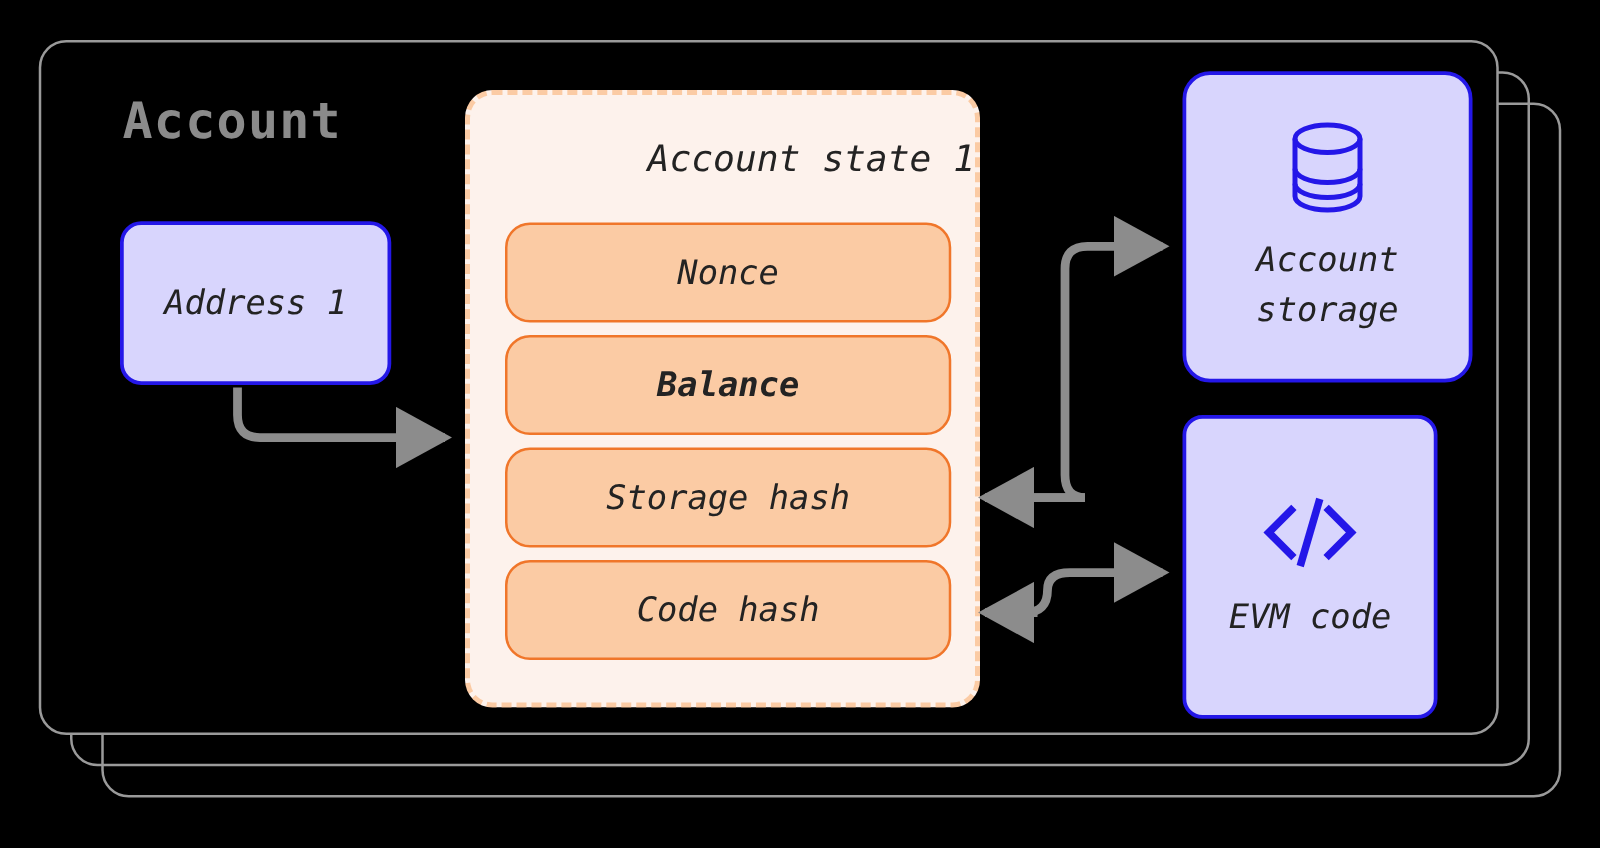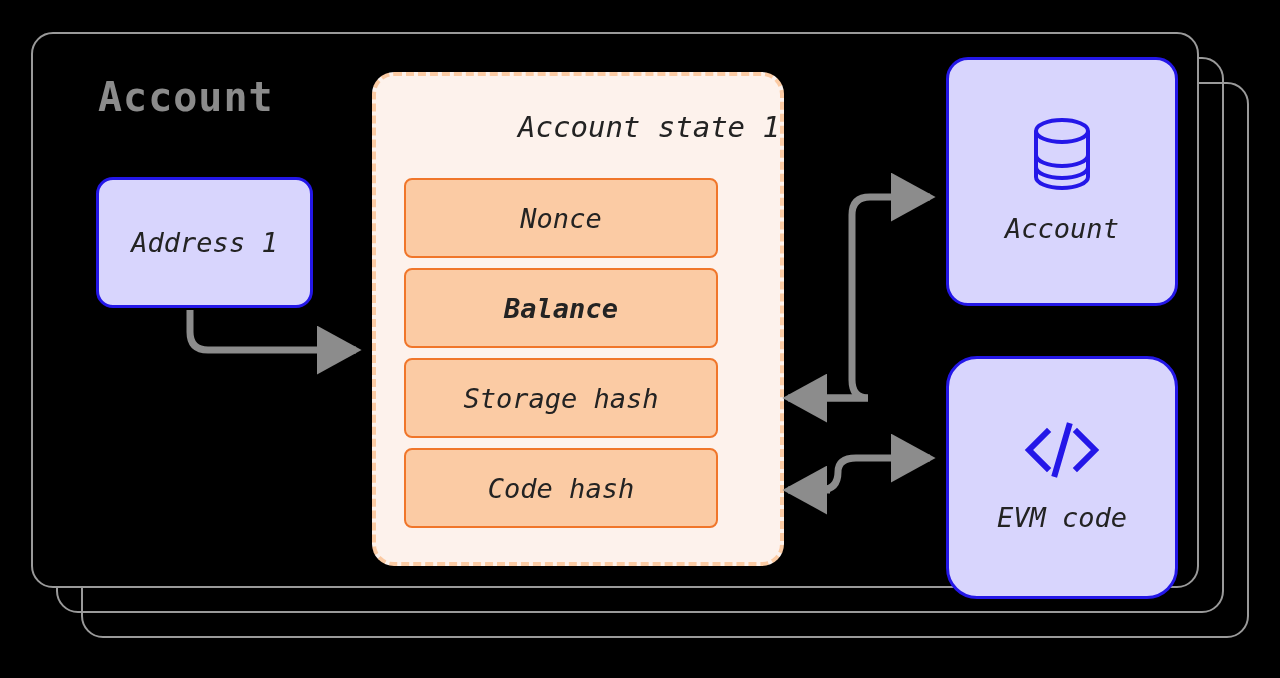--- a/index.html
+++ b/index.html
@@ -57,21 +57,21 @@
     justify-content: center;
     color: #232323;
     font-style: italic;
     font-size: 27px;
     line-height: 1.45;
     text-align: center;
     font-family: "DejaVu Sans Mono", "Liberation Mono", monospace;
   }
   #address-box { left: 68px;  top: 177px; width: 217px; height: 131px; margin-left: 28px; }
   #storage-box { left: 946px; top: 57px;  width: 232px; height: 249px; border-radius: 22px; }
-  #evm-box     { left: 946px; top: 332px; width: 232px; height: 243px; border-radius: 31px; margin-top: 24px; }
+  #evm-box     { left: 946px; top: 332px; width: 204px; height: 243px; border-radius: 16px; }
 
   .node-icon { display:block; margin-bottom: 16px; line-height: 0; }
   .node-label { display:block; }
   .node-label .ln { display:block; }
 
   
   #state-container {
     position: absolute;
     left: 372px;
     top: 72px;
@@ -91,25 +91,25 @@
     font-size: 29px;
     font-style: italic;
     color: #232323;
     font-family: "DejaVu Sans Mono", "Liberation Mono", monospace;
   }
 
   
   .field-row {
     position: absolute;
     left: 28px;
-    width: 314px;
+    width: 357px;
     height: 80px;
     background: #fbcba4;
     border: 2px solid #f0762a;
-    border-radius: 8px;
+    border-radius: 20px;
     box-sizing: border-box;
     display: flex;
     align-items: center;
     justify-content: center;
     font-size: 27px;
     font-style: italic;
     color: #232323;
     font-family: "DejaVu Sans Mono", "Liberation Mono", monospace;
   }
   #row-nonce        { top: 102px; }
@@ -161,20 +161,21 @@
     <span class="node-icon">
       <svg width="68" height="78" viewBox="0 0 68 78" fill="none" aria-hidden="true">
         <ellipse cx="34" cy="16" rx="26" ry="11" stroke="#2417e8" stroke-width="4" fill="none"></ellipse>
         <path d="M8 16 V62 a26 11 0 0 0 52 0 V16" stroke="#2417e8" stroke-width="4" fill="none"></path>
         <path d="M8 40 a26 11 0 0 0 52 0" stroke="#2417e8" stroke-width="4" fill="none"></path>
         <path d="M8 52 a26 11 0 0 0 52 0" stroke="#2417e8" stroke-width="4" fill="none"></path>
       </svg>
     </span>
     <span class="node-label">
       <span class="ln">Account</span>
+      <span class="ln">storage</span>
     </span>
   </div>
 
   <div class="node-lav" id="evm-box">
     <span class="node-icon">
       <svg width="78" height="64" viewBox="0 0 78 64" fill="none" aria-hidden="true">
         <path d="M24 14 L6 32 L24 50" stroke="#2417e8" stroke-width="6" stroke-linecap="square" fill="none"></path>
         <path d="M54 14 L72 32 L54 50" stroke="#2417e8" stroke-width="6" stroke-linecap="square" fill="none"></path>
         <path d="M46 8 L32 56" stroke="#2417e8" stroke-width="6" stroke-linecap="square" fill="none"></path>
       </svg>

